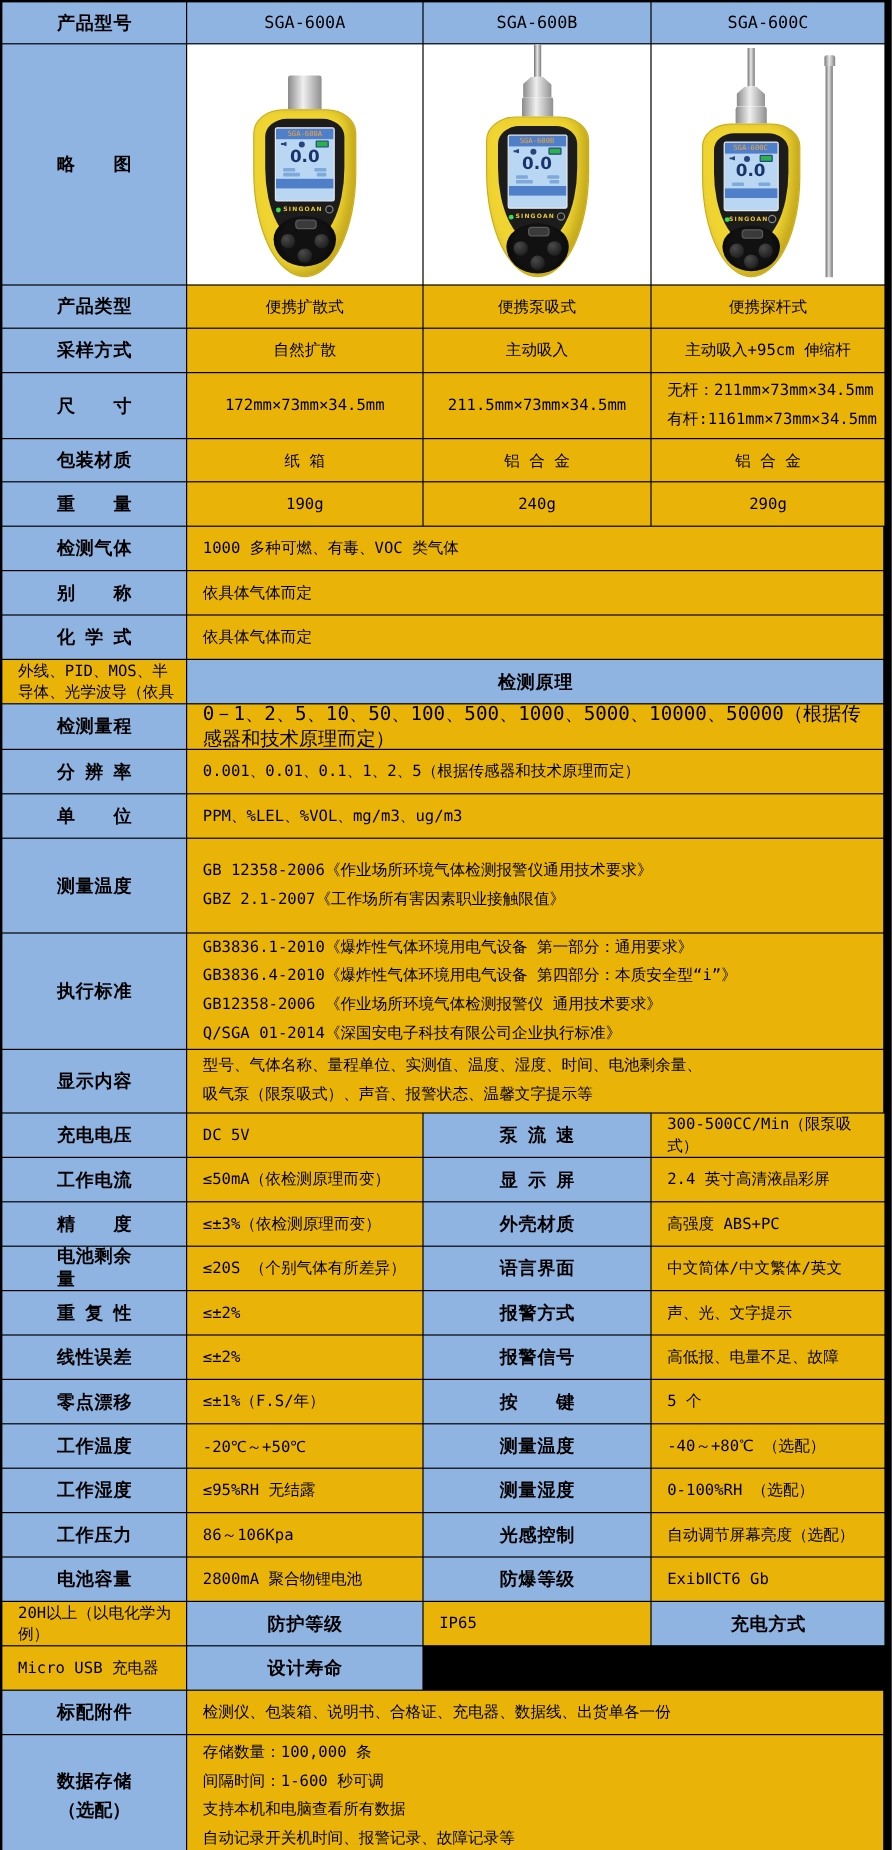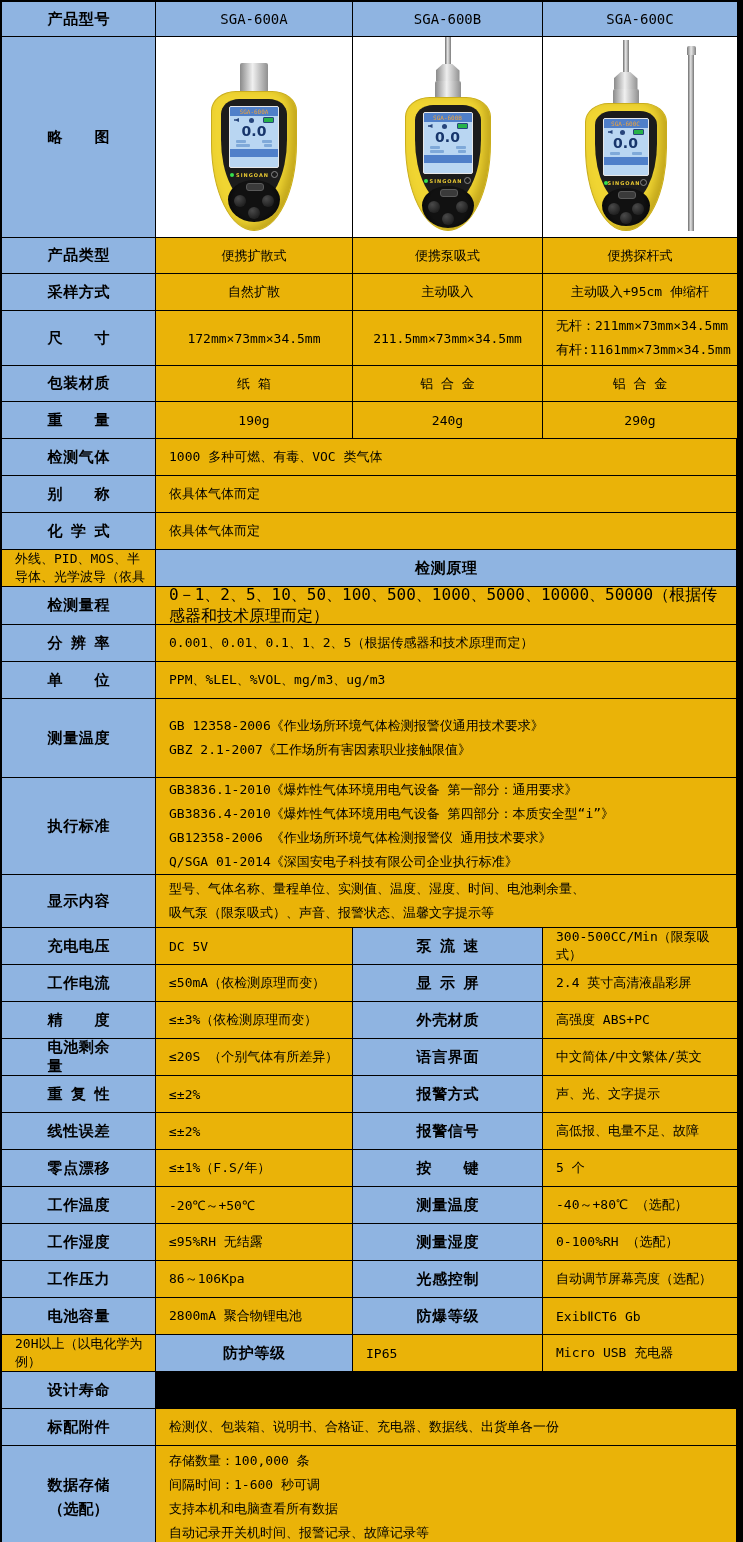--- a/index.html
+++ b/index.html
@@ -404,20 +404,23 @@
         <span class="jl">防爆等级</span>
       </div>
     <div class="cell val left">ExibⅡCT6 Gb</div>
 
     <div class="cell val left">20H以上（以电化学为例）</div>
     <div class="cell lab">
         <span class="jl">防护等级</span>
       </div>
     <div class="cell val left">IP65</div>
 
+    <div class="cell lab">
+        <span class="jl">充电方式</span>
+      </div>
     <div class="cell val left">Micro USB 充电器</div>
     <div class="cell lab">
         <span class="jl">设计寿命</span>
       </div>
   </div>
 
   <div class="sec sec2 s-bot">
     <div class="cell lab">
         <span class="jl">标配附件</span>
       </div>

